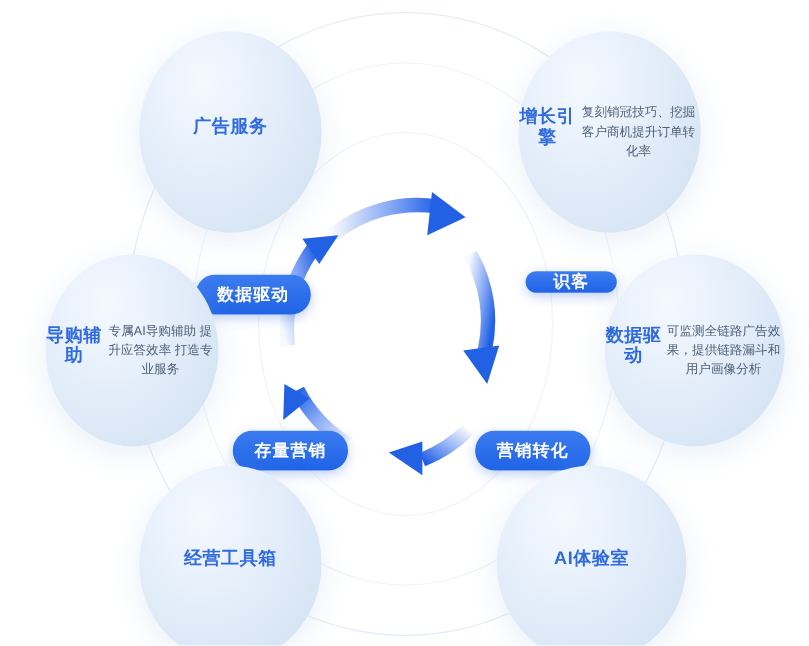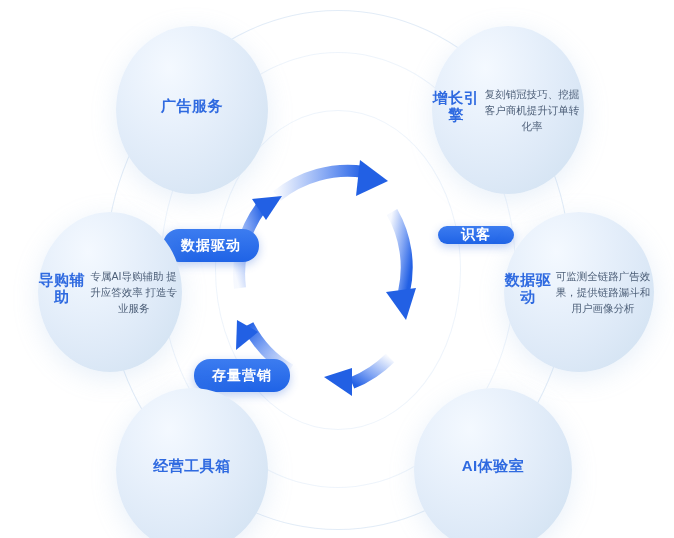--- a/index.html
+++ b/index.html
@@ -135,20 +135,23 @@
 
       <path d="M 240,288 A 112,112 0 0 1 262,206" stroke="url(#ge)" stroke-width="12"></path>
       <polygon points="252,199 282,196 266,220" fill="#2260e4"></polygon>
     </g>
   </svg>
 
 
   <div class="pill p-shike">
       <span>识客</span>
     </div>
+  <div class="pill p-zhuanhua">
+      <span>营销转化</span>
+    </div>
   <div class="pill p-cunliang">
       <span>存量营销</span>
     </div>
   <div class="pill p-shuju">
       <span>数据驱动</span>
     </div>
 
   <div class="blob tl">
     <div class="b-title">广告服务</div>
   </div>

